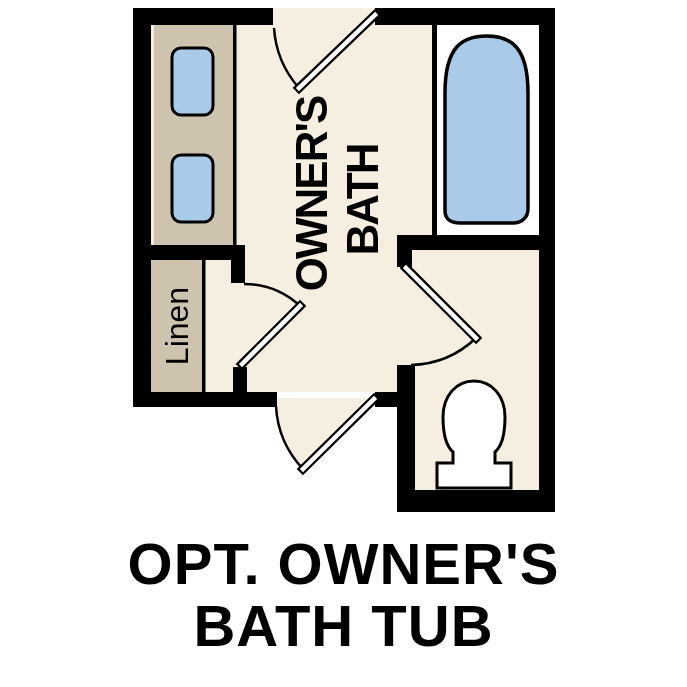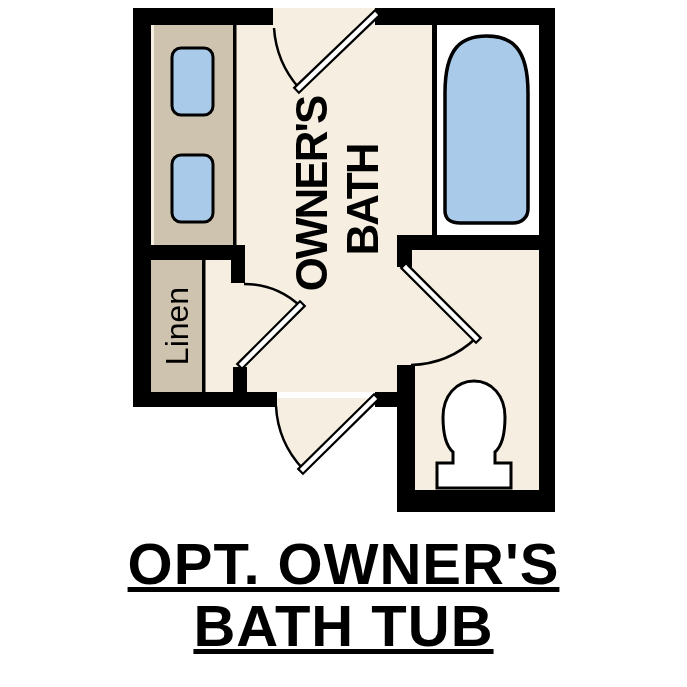--- a/index.html
+++ b/index.html
@@ -13,21 +13,20 @@
   .plan-svg{position:absolute;left:0;top:0;}
   .caption{
     position:absolute;
     left:0;top:533px;width:687px;
     text-align:center;
     font-weight:bold;
     font-size:58px;
     line-height:62px;
     letter-spacing:1px;
     color:#000;
-    text-decoration:underline;
   }
   .room-label{
     font-weight:bold;
     font-size:44px;
     letter-spacing:-2px;
   }
   .linen-label{
     font-weight:normal;
     font-size:32px;
     letter-spacing:0px;

